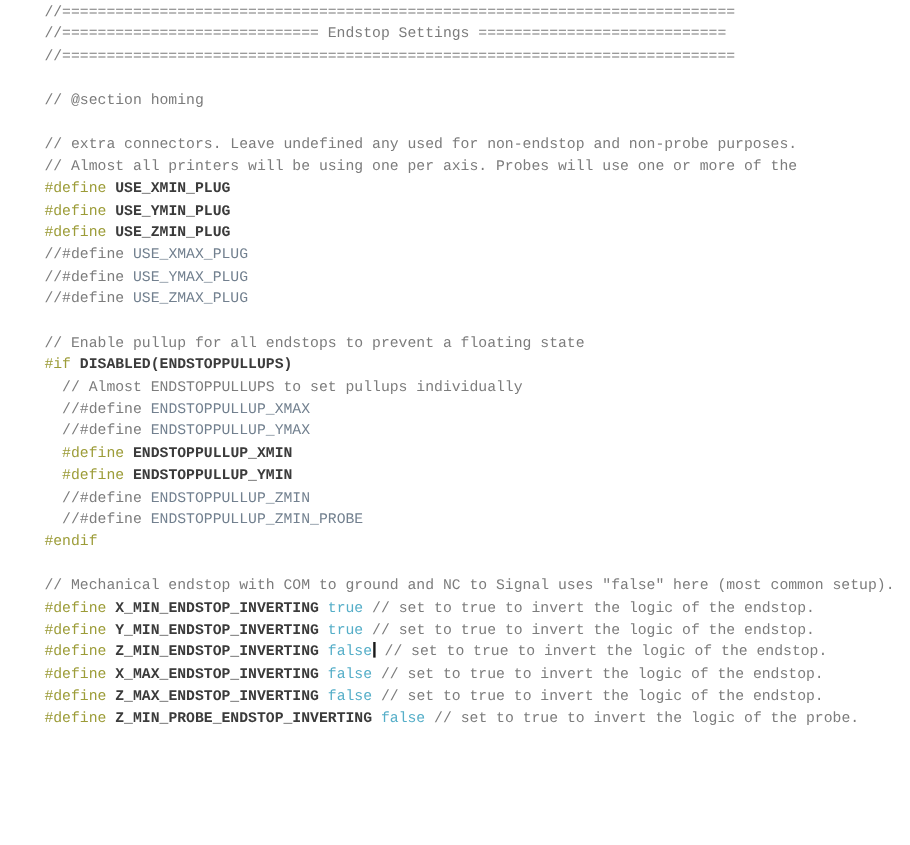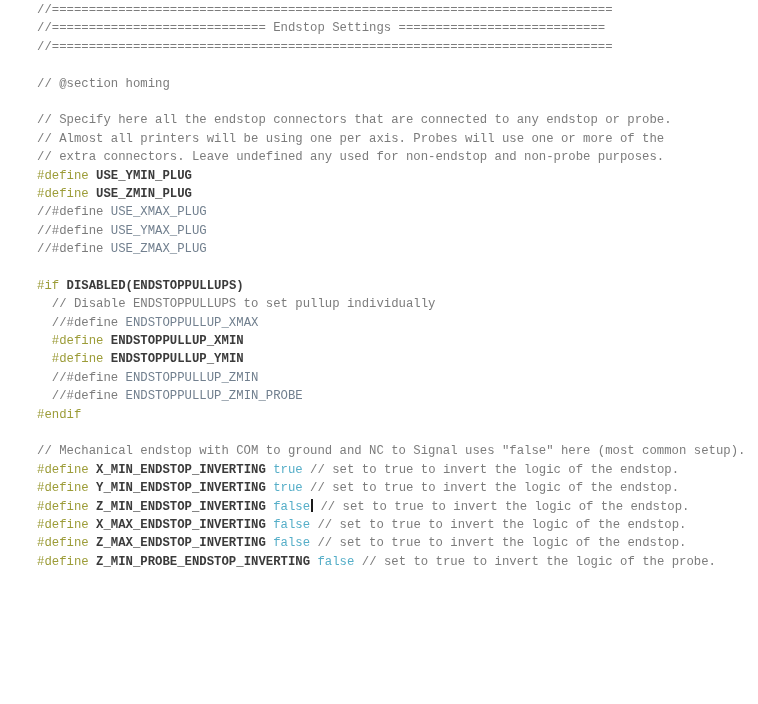--- a/index.html
+++ b/index.html
@@ -36,32 +36,34 @@
 </head>
 <body>
 
 <div class="editor">
     <div class="code-line"><span class="seg-comment">//============================================================================</span></div>
     <div class="code-line"><span class="seg-comment">//============================= Endstop Settings ============================</span></div>
     <div class="code-line"><span class="seg-comment">//============================================================================</span></div>
     <div class="code-line"></div>
     <div class="code-line"><span class="seg-comment">// @section homing</span></div>
     <div class="code-line"></div>
-    <div class="code-line"><span class="seg-comment">// Specify here all the endstop connectors that are connected to any endstop or probe.</span></div>
+    <div class="code-line"><span class="seg-comment">// extra connectors. Leave undefined any used for non-endstop and non-probe purposes.</span></div>
     <div class="code-line"><span class="seg-comment">// Almost all printers will be using one per axis. Probes will use one or more of the</span></div>
-    <div class="code-line"><span class="seg-comment">// extra connectors. Leave undefined any used for non-endstop and non-probe purposes.</span></div>
+    <div class="code-line"><span class="seg-kw">#define </span><span class="seg-id">USE_XMIN_PLUG</span></div>
     <div class="code-line"><span class="seg-kw">#define </span><span class="seg-id">USE_YMIN_PLUG</span></div>
     <div class="code-line"><span class="seg-kw">#define </span><span class="seg-id">USE_ZMIN_PLUG</span></div>
     <div class="code-line"><span class="seg-comment">//#define </span><span class="seg-cmtid">USE_XMAX_PLUG</span></div>
     <div class="code-line"><span class="seg-comment">//#define </span><span class="seg-cmtid">USE_YMAX_PLUG</span></div>
     <div class="code-line"><span class="seg-comment">//#define </span><span class="seg-cmtid">USE_ZMAX_PLUG</span></div>
     <div class="code-line"></div>
+    <div class="code-line"><span class="seg-comment">// Enable pullup for all endstops to prevent a floating state</span></div>
     <div class="code-line"><span class="seg-kw">#if </span><span class="seg-id">DISABLED(ENDSTOPPULLUPS)</span></div>
-    <div class="code-line"><span class="seg-comment">  // Disable ENDSTOPPULLUPS to set pullup individually</span></div>
+    <div class="code-line"><span class="seg-comment">  // Almost ENDSTOPPULLUPS to set pullups individually</span></div>
     <div class="code-line"><span class="seg-comment">  //#define </span><span class="seg-cmtid">ENDSTOPPULLUP_XMAX</span></div>
+    <div class="code-line"><span class="seg-comment">  //#define </span><span class="seg-cmtid">ENDSTOPPULLUP_YMAX</span></div>
     <div class="code-line"><span class="seg-plain">  </span><span class="seg-kw">#define </span><span class="seg-id">ENDSTOPPULLUP_XMIN</span></div>
     <div class="code-line"><span class="seg-plain">  </span><span class="seg-kw">#define </span><span class="seg-id">ENDSTOPPULLUP_YMIN</span></div>
     <div class="code-line"><span class="seg-comment">  //#define </span><span class="seg-cmtid">ENDSTOPPULLUP_ZMIN</span></div>
     <div class="code-line"><span class="seg-comment">  //#define </span><span class="seg-cmtid">ENDSTOPPULLUP_ZMIN_PROBE</span></div>
     <div class="code-line"><span class="seg-kw">#endif</span></div>
     <div class="code-line"></div>
     <div class="code-line"><span class="seg-comment">// Mechanical endstop with COM to ground and NC to Signal uses "false" here (most common setup).</span></div>
     <div class="code-line"><span class="seg-kw">#define </span><span class="seg-id">X_MIN_ENDSTOP_INVERTING</span><span class="seg-plain"> </span><span class="seg-val">true</span><span class="seg-plain"> </span><span class="seg-comment">// set to true to invert the logic of the endstop.</span></div>
     <div class="code-line"><span class="seg-kw">#define </span><span class="seg-id">Y_MIN_ENDSTOP_INVERTING</span><span class="seg-plain"> </span><span class="seg-val">true</span><span class="seg-plain"> </span><span class="seg-comment">// set to true to invert the logic of the endstop.</span></div>
     <div class="code-line"><span class="seg-kw">#define </span><span class="seg-id">Z_MIN_ENDSTOP_INVERTING</span><span class="seg-plain"> </span><span class="seg-val">false</span><span class="caret"></span><span class="seg-comment"> // set to true to invert the logic of the endstop.</span></div>

